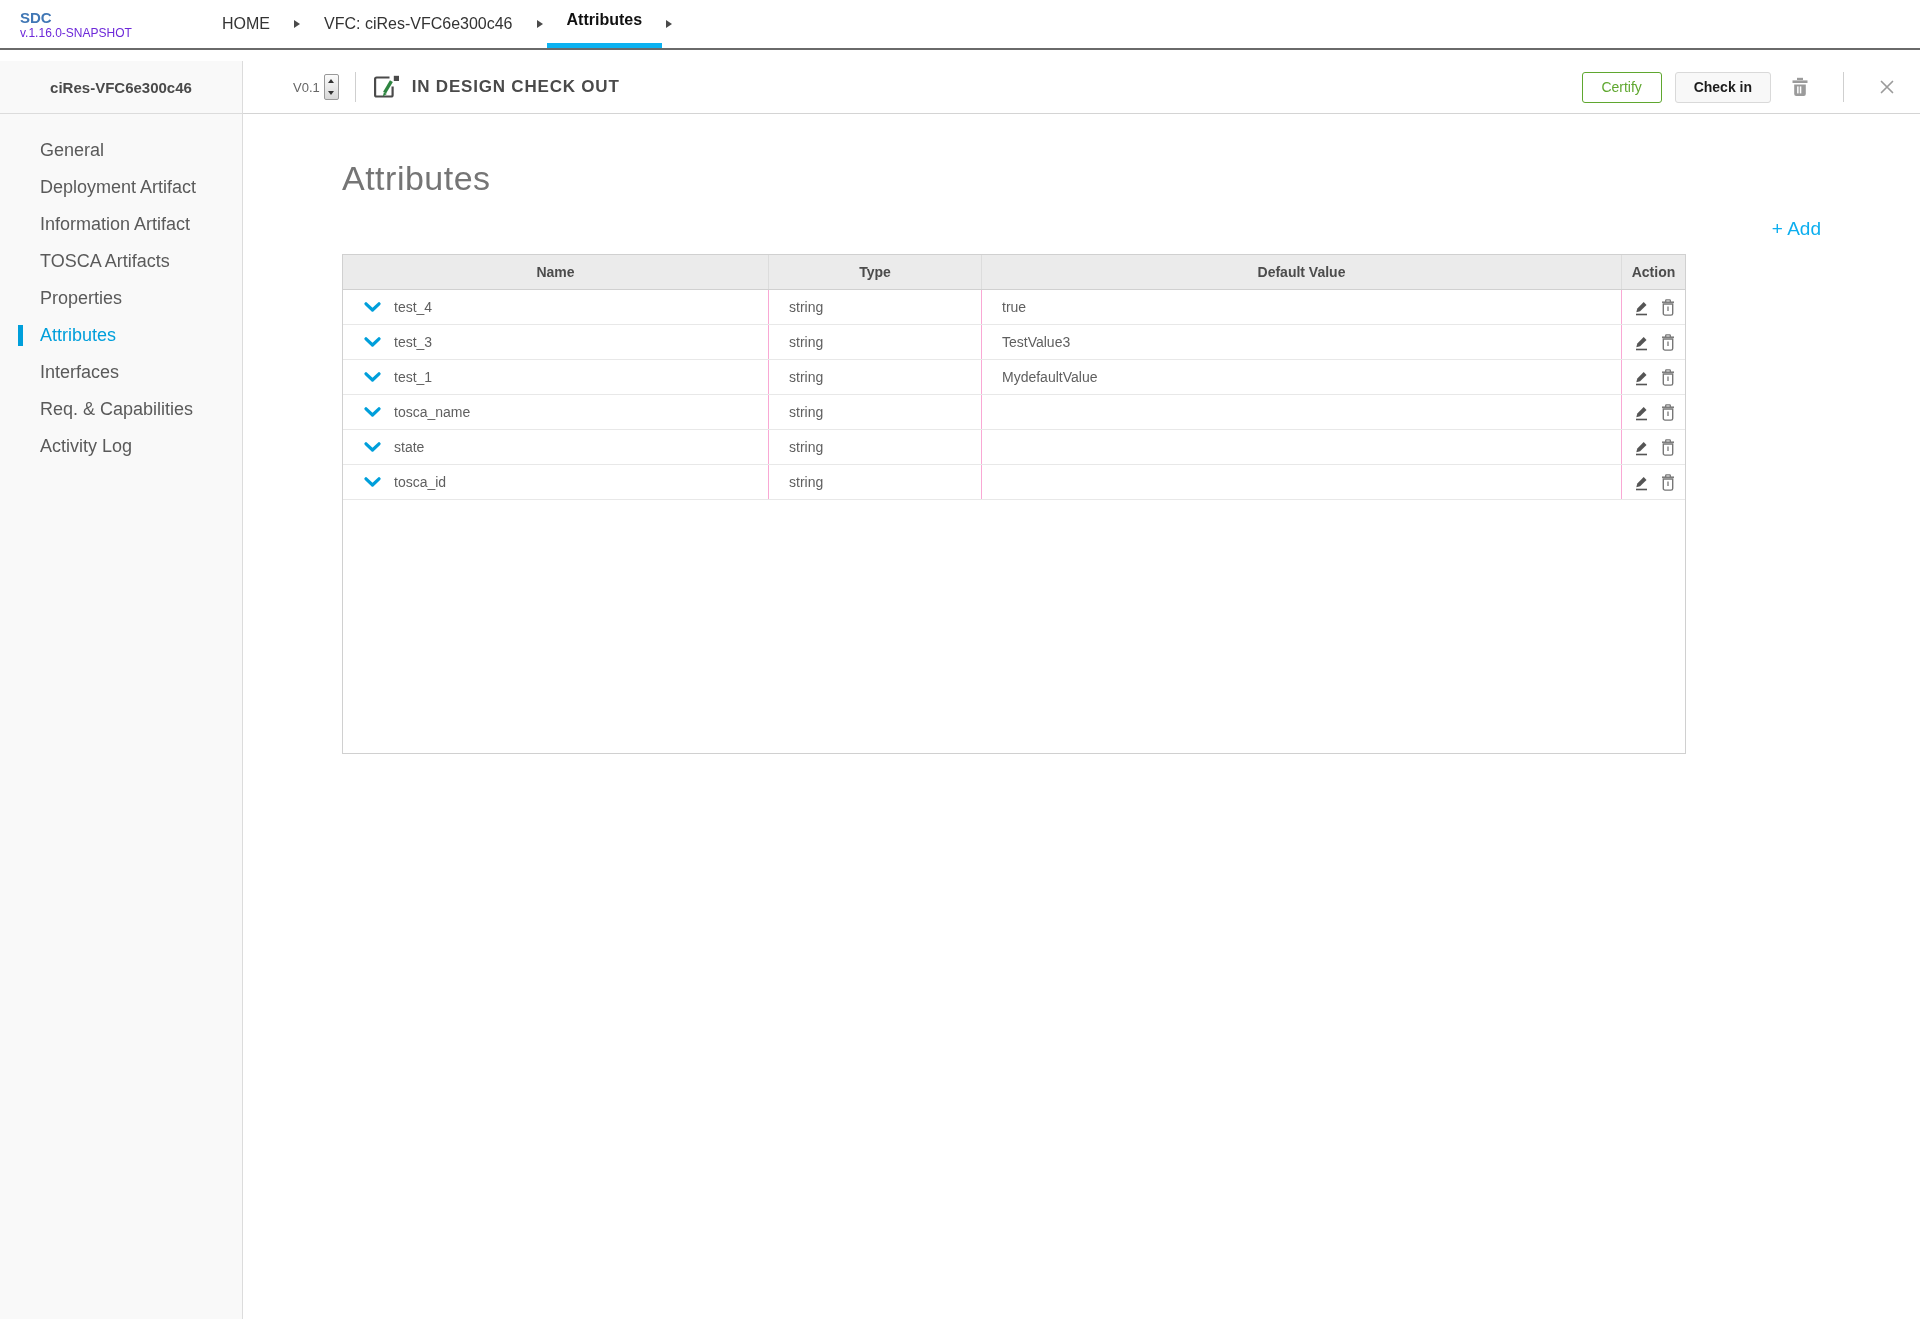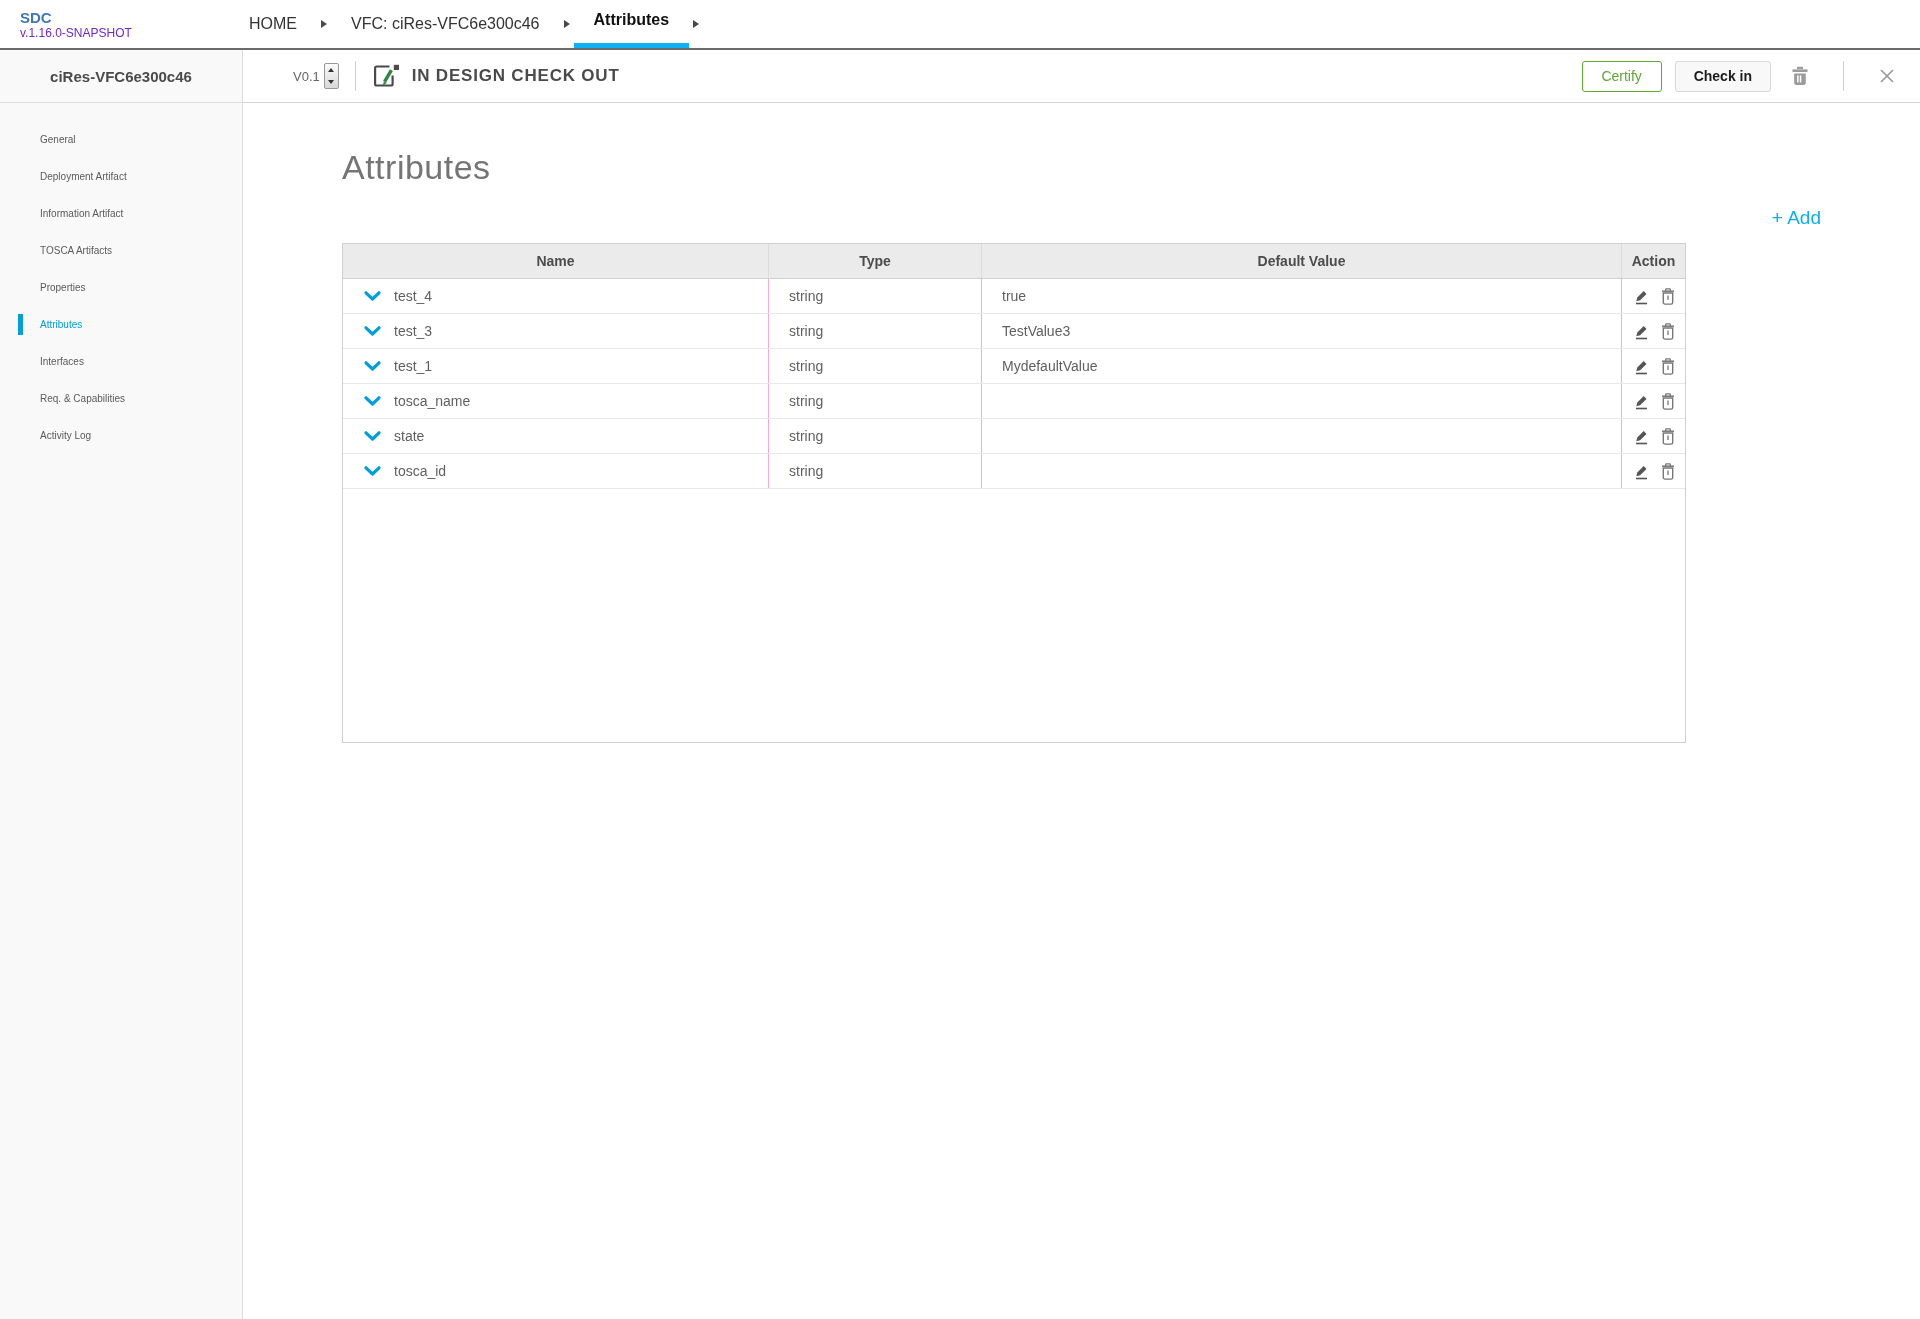--- a/index.html
+++ b/index.html
@@ -1,29 +1,29 @@
 <!DOCTYPE html>
 <html><head>
 <meta charset="utf-8">
 <style>
   * { margin:0; padding:0; box-sizing:border-box; }
   html,body { width:1920px; height:1319px; background:#fff; font-family:"Liberation Sans", sans-serif; overflow:hidden; }
 
   
-  .top-header { height:50px; display:flex; align-items:stretch; background:#fff; border-bottom:2px solid #6a6a6a;gap:27px; }
+  .top-header { height:50px; display:flex; align-items:stretch; background:#fff; border-bottom:2px solid #6a6a6a; }
   .logo-block { padding-left:20px; min-width:160px; display:flex; flex-direction:column; justify-content:center; }
   .logo-title { color:#4077b5; font-weight:bold; font-size:15px; line-height:17px; }
   .logo-version { color:#6d28d9; font-size:12px; line-height:14px; }
   .breadcrumb { display:flex; align-items:center; margin-left:42px; }
   .crumb-tab { height:48px; display:flex; align-items:center; padding:8px 20px; font-size:16px; color:#333; cursor:pointer; }
   .crumb-tab.active { color:#111; font-weight:bold; border-bottom:5px solid #0cb2f1; padding-top:5px; }
   .crumb-sep { width:0; height:0; border-left:6px solid #4a4a4a; border-top:4px solid transparent; border-bottom:4px solid transparent; margin:0 4px; }
 
   
-  .band { height:53px; display:flex; }
+  .band { height:53px; display:flex;margin-top:11px; }
   .entity-header { width:243px; background:#f9f9f9; border-right:1px solid #dcdcdc; border-bottom:1px solid #dcdcdc;
                    display:flex; align-items:center; justify-content:center; font-size:15px; font-weight:bold; color:#4a4a4a; }
   .toolbar { flex:1; background:#fff; border-bottom:1px solid #d4d4d4; display:flex; align-items:center; }
   .version-group { display:flex; align-items:center; margin-left:50px; }
   .version-label { font-size:13px; color:#666; margin-right:4px; }
   .version-spinner { width:15px; height:26px; border:1px solid #999; border-radius:2px; background:linear-gradient(#fbfbfb,#d8d8d8);
                      display:flex; flex-direction:column; align-items:center; justify-content:space-between; padding:4px 0; cursor:pointer; }
   .spin-up { width:0; height:0; border-left:3.5px solid transparent; border-right:3.5px solid transparent; border-bottom:4px solid #333; }
   .spin-down { width:0; height:0; border-left:3.5px solid transparent; border-right:3.5px solid transparent; border-top:4px solid #333; }
   .v-divider { width:1px; height:30px; background:#cfcfcf; margin:0 16px; }
@@ -32,21 +32,21 @@
   .btn { height:31px; border-radius:3px; font-size:14px; padding:0 18px; cursor:pointer; background:#fff; font-family:"Liberation Sans",sans-serif;text-align:center; }
   .btn-certify { border:1px solid #5fa72f; color:#5fa72f; margin-right:13px; min-width:80px; }
   .btn-checkin { border:1px solid #d9d9d9; color:#1c1c1c; background:#f8f8f8; font-weight:bold; min-width:92px; }
   .icon-btn { background:none; border:none; cursor:pointer; display:flex; align-items:center; justify-content:center; padding:0 }
   .tb-trash { margin:0 18px 0 20px; }
   .tb-close { margin-left:18px; }
 
   
   .content-row { display:flex; height:1216px; }
   .sidebar { width:243px; background:#f9f9f9; border-right:1px solid #dcdcdc; padding-top:18px; }
-  .side-item { position:relative; height:37px; display:flex; align-items:center; padding-left:40px; font-size:10px; color:#5a5a5a; cursor:pointer; }
+  .side-item { position:relative; height:37px; display:flex; align-items:center; padding-left:40px; font-size:18px; color:#5a5a5a; cursor:pointer; }
   .side-item.active { color:#009fdb; }
   .side-bar-indicator { position:absolute; left:18px; top:8px; width:5px; height:21px; background:#009fdb; display:none; }
   .side-item.active .side-bar-indicator { display:block; }
 
   .main { flex:1; background:#fff; }
   .page-title { margin:42px 0 0 99px; font-size:34px; font-weight:300; color:#757575; letter-spacing:0.5px; line-height:44px; }
   .content-block { width:1483px; margin-left:99px; }
   .add-row { display:flex; justify-content:flex-end; margin-top:14px; height:30px; align-items:center; }
   .add-link { color:#0caeef; font-size:19px; cursor:pointer; padding-right:4px; }
 

